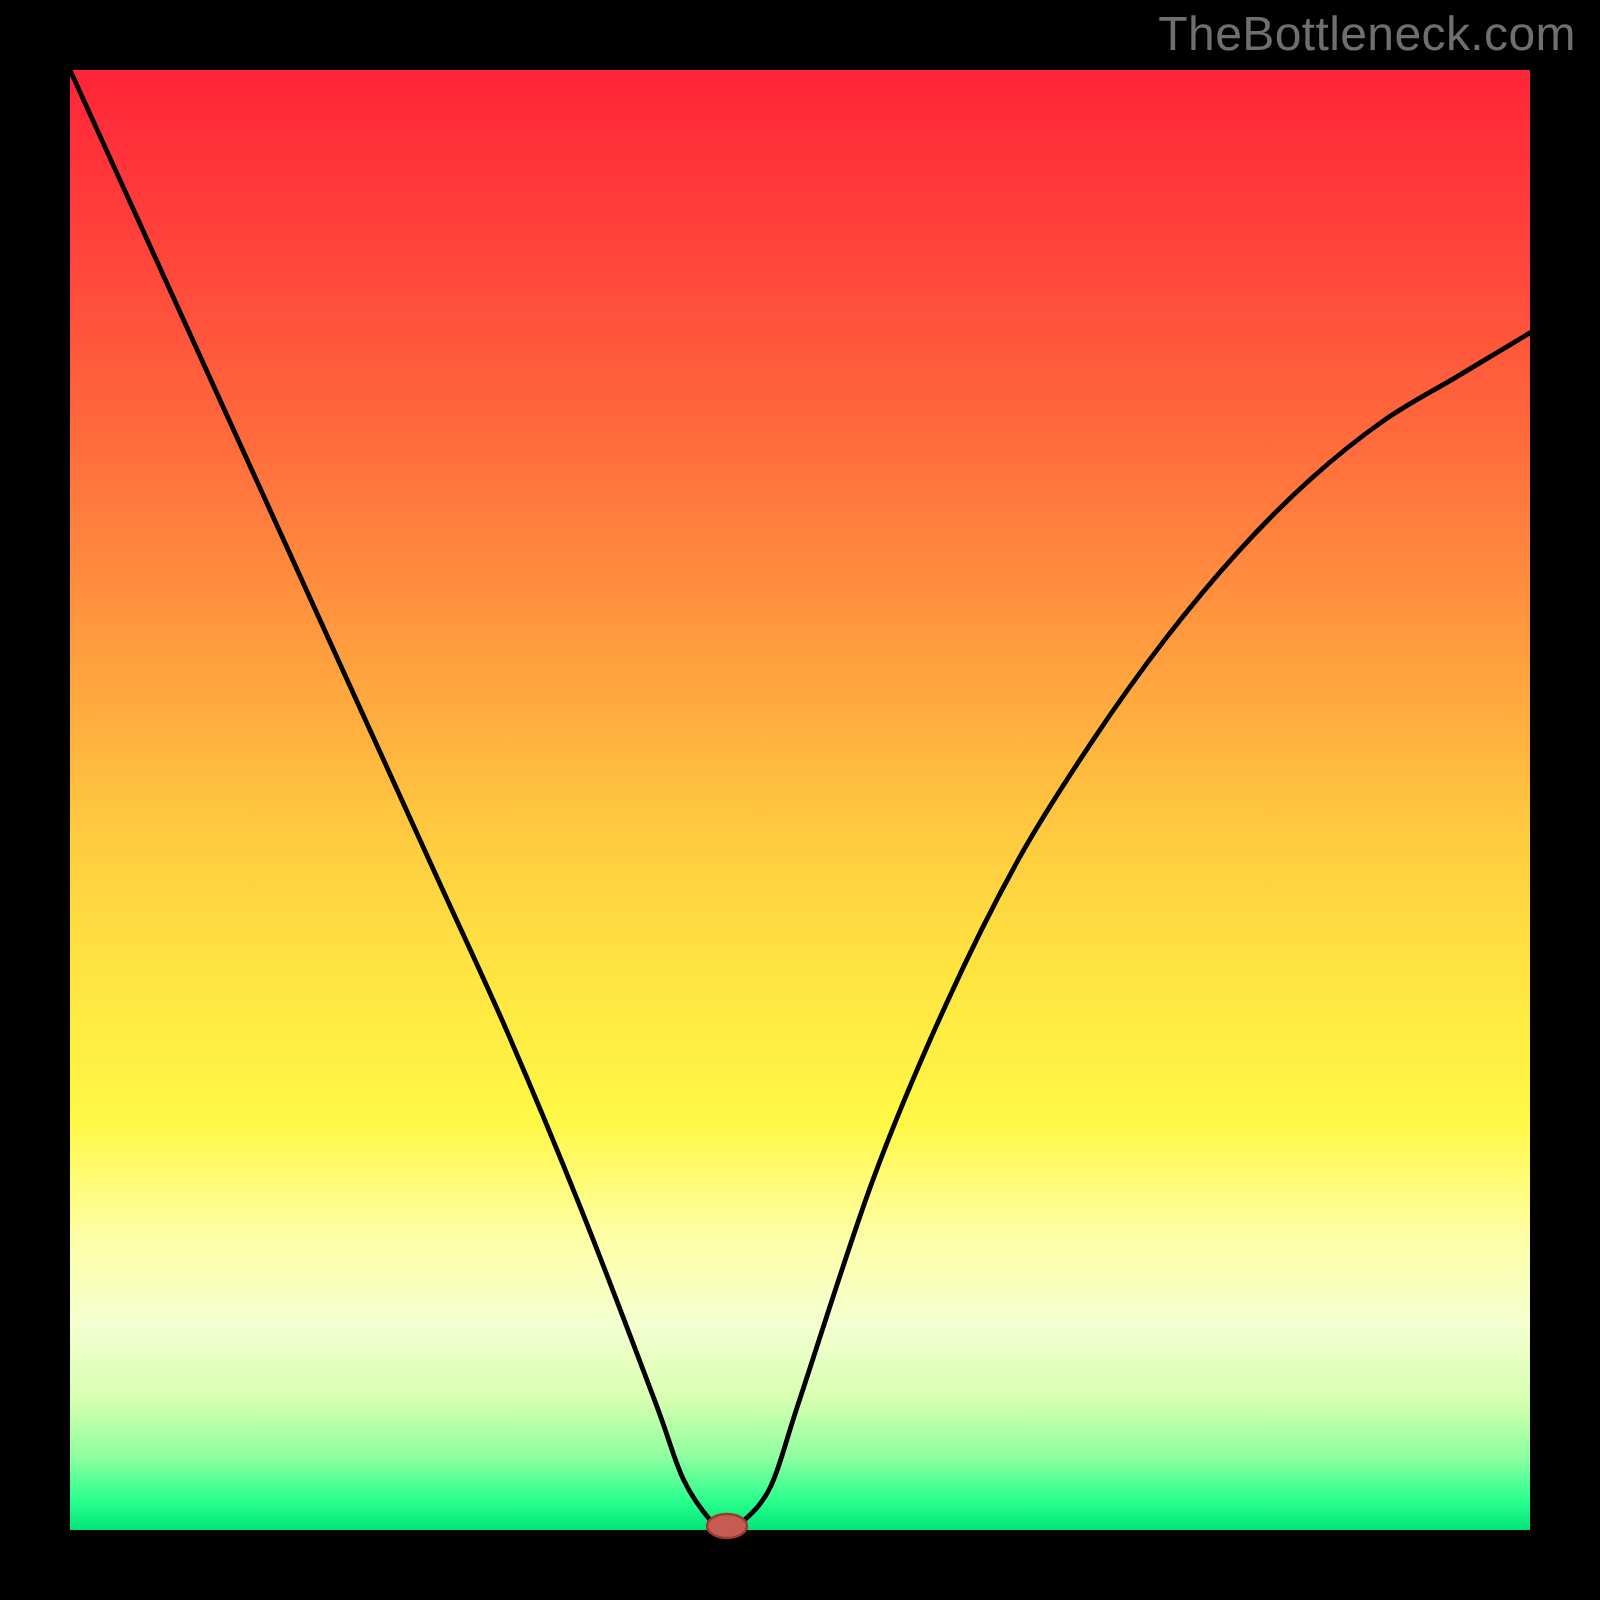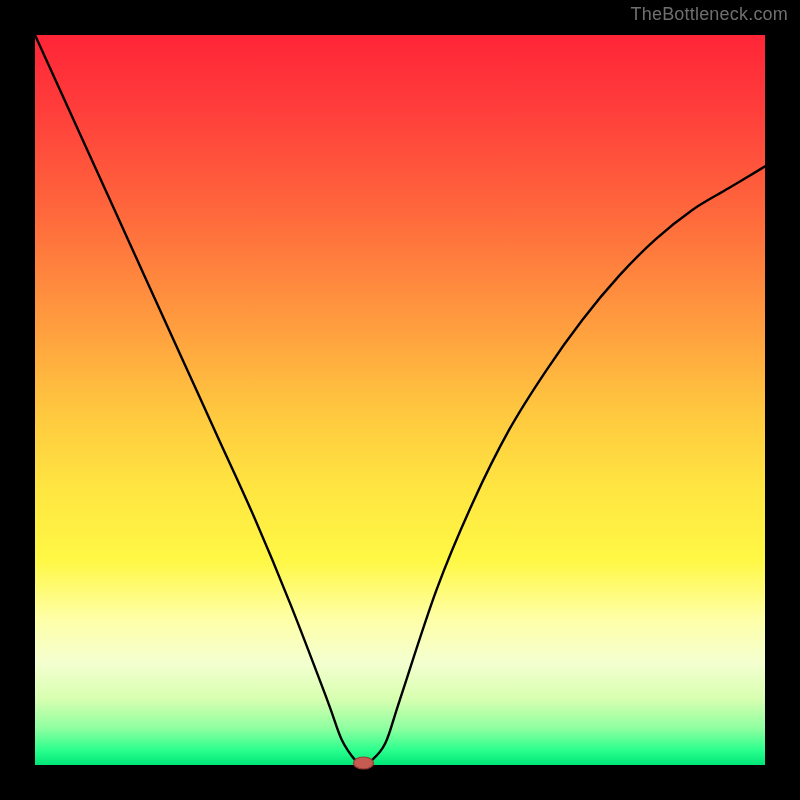--- a/index.html
+++ b/index.html
@@ -17,21 +17,21 @@
     left: 0;
     width: 800px;
     height: 800px;
     background: #000000;
   }
   .watermark {
     position: absolute;
     top: 4px;
     right: 12px;
     color: #6f6f6f;
-    font-size: 18px;
+    font-size: 24px;
     font-weight: 500;
     letter-spacing: 0.2px;
     z-index: 10;
   }
   .plot-area {
     position: absolute;
     left: 35px;
     top: 35px;
     width: 730px;
     height: 730px;

